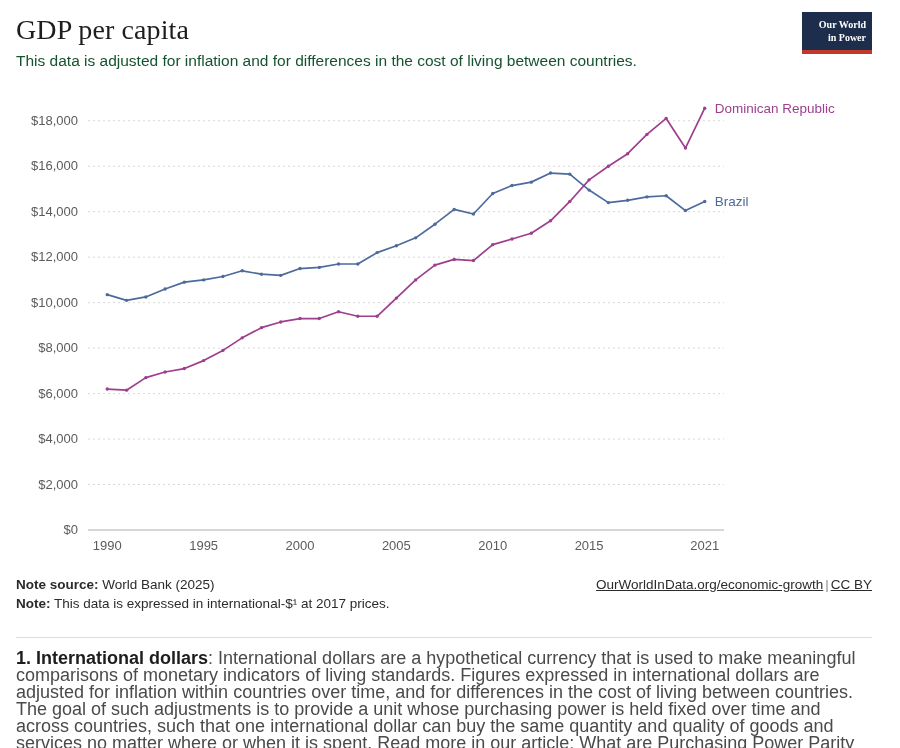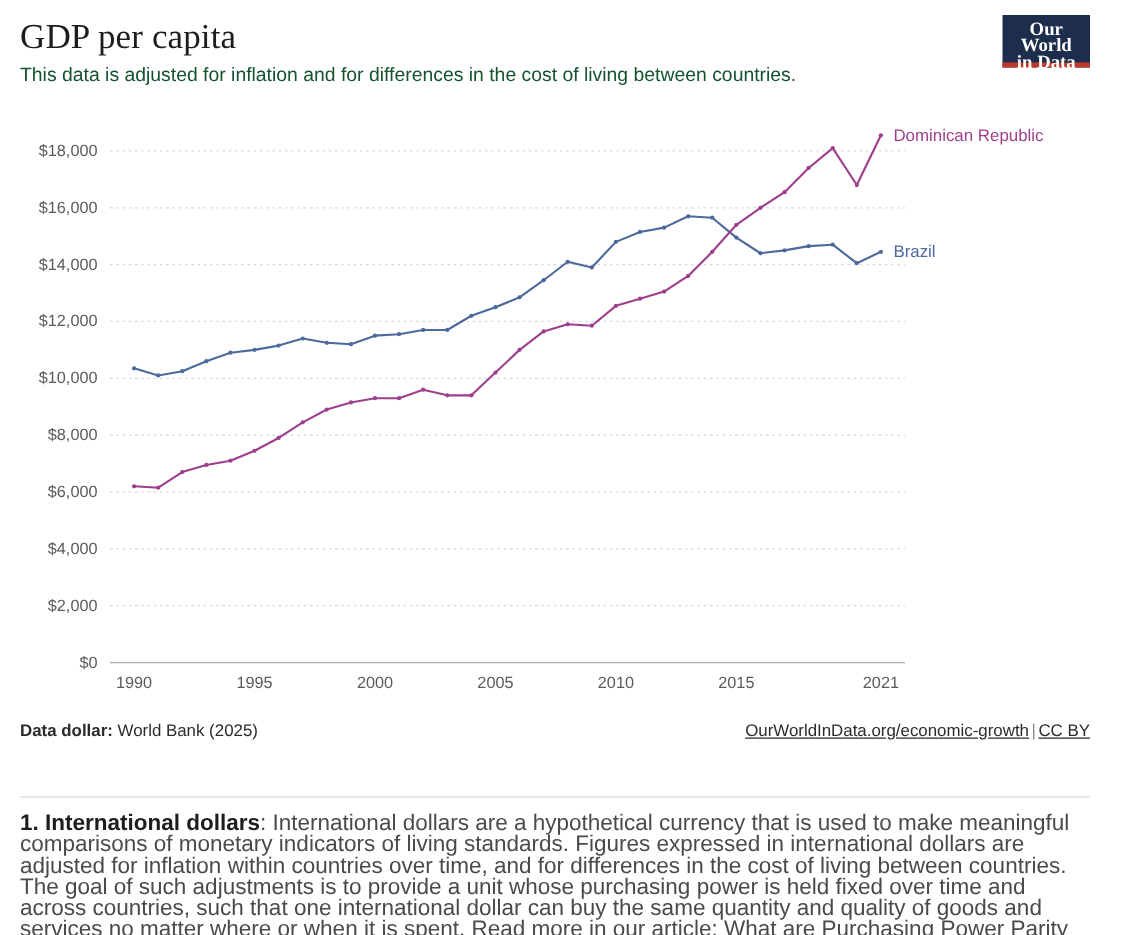--- a/index.html
+++ b/index.html
@@ -46,25 +46,25 @@
     position: absolute;
     top: 12px;
     right: 0;
     width: 70px;
     height: 42px;
     background: #1d2e4d;
     border-bottom: 4px solid #c0392b;
     box-sizing: border-box;
     color: #fff;
     font-family: "Liberation Serif", serif;
-    font-size: 15px;
+    font-size: 10px;
     line-height: 13px;
     font-weight: 700;
     padding: 6px 6px 0 6px;
-    text-align: center;
+    text-align: right;
   }
   .owid-logo span { display: block; }
 
   
   .chart-area {
     position: relative;
     margin-top: 14px;
     width: 868px;
     height: 480px;
   }
@@ -133,21 +133,21 @@
 </head>
 <body>
 
 <div class="page">
 
   <div class="header">
     <h1 class="chart-title">GDP per capita</h1>
     <p class="chart-subtitle">This data is adjusted for inflation and for differences in the cost of living between countries.</p>
     <div class="owid-logo">
       <span>Our World</span>
-      <span>in Data</span>
+      <span>in Power</span>
     </div>
   </div>
 
   <div class="chart-area">
     <svg class="chart-svg" id="chart-svg" width="868" height="480" viewBox="0 0 868 480">
         <line x1="72" x2="708" y1="446" y2="446" stroke="#adadad" stroke-width="1" stroke-dasharray="0"></line>
         <text x="62" y="450" text-anchor="end" class="axis-label">$0</text>
         <line x1="72" x2="708" y1="400.5263157894737" y2="400.5263157894737" stroke="#d8d8d8" stroke-width="1" stroke-dasharray="2,3"></line>
         <text x="62" y="404.5263157894737" text-anchor="end" class="axis-label">$2,000</text>
         <line x1="72" x2="708" y1="355.0526315789474" y2="355.0526315789474" stroke="#d8d8d8" stroke-width="1" stroke-dasharray="2,3"></line>
@@ -240,26 +240,29 @@
         <circle cx="650.18" cy="34.46" r="1.7" fill="#9d3f8d"></circle>
         <circle cx="669.45" cy="64.02" r="1.7" fill="#9d3f8d"></circle>
         <circle cx="688.73" cy="24.23" r="1.7" fill="#9d3f8d"></circle>
         <text x="698.7272727272727" y="28.731578947368405" fill="#9d3f8d" class="series-label">Dominican Republic</text>
       </svg>
   </div>
 
   <div class="footer">
     <div class="footer-row">
       <div class="footer-left-line">
-        <b>Data dollar:</b><span> World Bank (2025)</span>
+        <b>Note source:</b><span> World Bank (2025)</span>
       </div>
       <div class="footer-right">
         <a href="#">OurWorldInData.org/economic-growth</a><span class="footer-sep">|</span><a href="#">CC BY</a>
       </div>
     </div>
+    <div class="footer-left-line">
+      <b>Note:</b><span> This data is expressed in international-$¹ at 2017 prices.</span>
+    </div>
   </div>
 
   <div class="hr"></div>
 
   <div class="note-block">
     <b>1. International dollars</b><span>: International dollars are a hypothetical currency that is used to make meaningful comparisons of monetary indicators of living standards. Figures expressed in international dollars are adjusted for inflation within countries over time, and for differences in the cost of living between countries. The goal of such adjustments is to provide a unit whose purchasing power is held fixed over time and across countries, such that one international dollar can buy the same quantity and quality of goods and services no matter where or when it is spent. Read more in our article: What are Purchasing Power Parity adjustments and why do we need them?</span>
   </div>
 
 </div>
 

